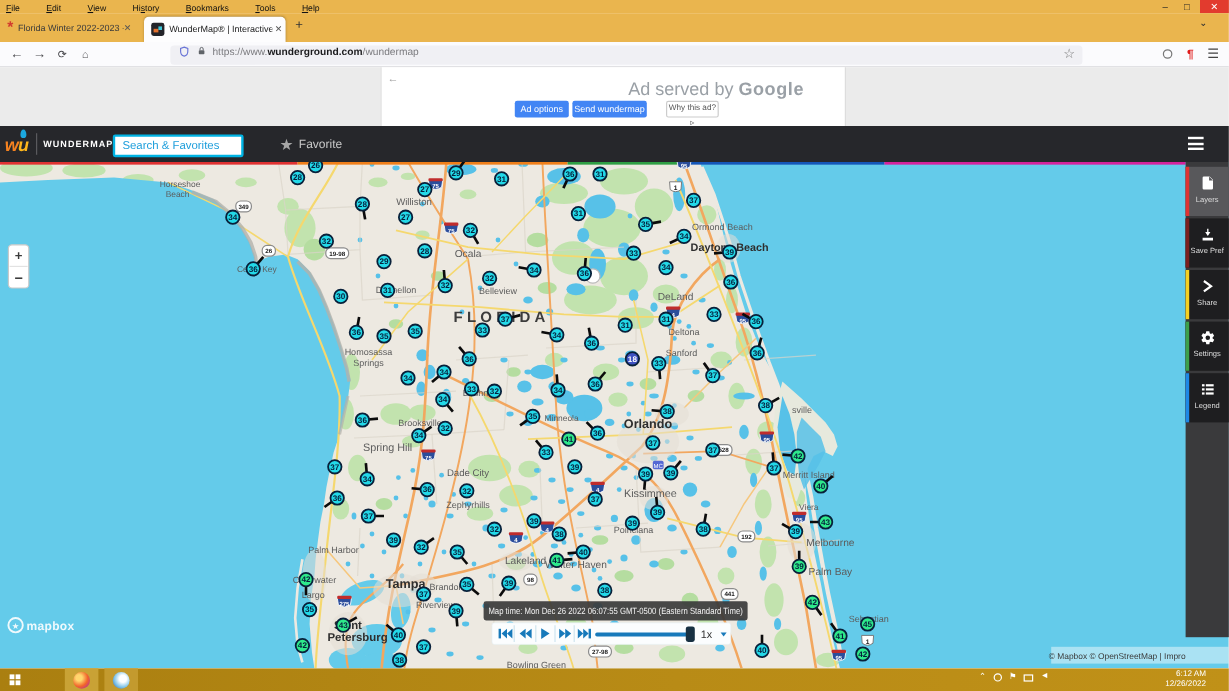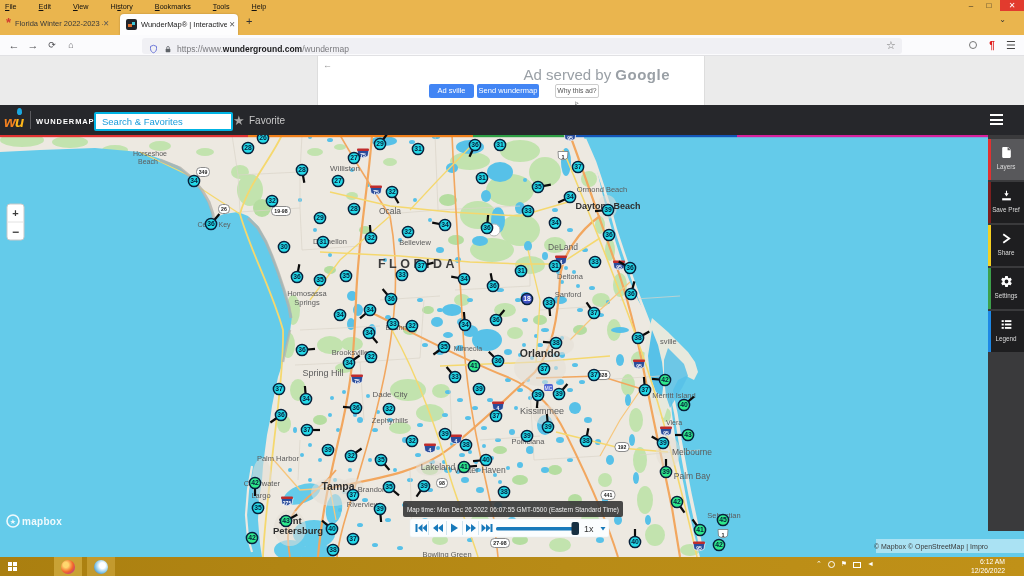--- a/index.html
+++ b/index.html
@@ -3,29 +3,29 @@
 *{margin:0;padding:0;box-sizing:border-box}
 body{width:1024px;height:576px;overflow:hidden;font-family:"Liberation Sans",sans-serif;position:relative;background:#fff}
 .titlebar{position:absolute;left:0;top:0;width:1024px;height:11px;background:#eab54e;font-size:7.5px;color:#111}
 .menus{position:absolute;left:5px;top:1.5px;display:flex;gap:22px;font-size:7.2px}
 .menus span u{text-decoration:underline}
 .winbtn{position:absolute;top:0;height:11px;line-height:11px;text-align:center;color:#222;font-size:8px}
 .tabbar{position:absolute;left:0;top:11px;width:1024px;height:24px;background:#eab54e}
 .tab1{position:absolute;left:6px;top:3px;width:112px;height:19px;font-size:7.5px;color:#3a3a3a;display:flex;align-items:center}
 .tab2{position:absolute;left:120px;top:3px;width:118px;height:21px;background:#fdfdfe;border-radius:4px 4px 0 0;font-size:7.5px;color:#222;display:flex;align-items:center;box-shadow:0 0 2px rgba(0,0,0,.25)}
 .navbar{position:absolute;left:0;top:35px;width:1024px;height:21px;background:#fbfbfd;border-bottom:1px solid #e1e1e4}
-.urlbar{position:absolute;left:142px;top:2.5px;width:760px;height:16px;background:#f0f0f4;border-radius:3px;font-size:8.5px;color:#7a7a7e;display:flex;align-items:flex-end}
+.urlbar{position:absolute;left:142px;top:2.5px;width:760px;height:16px;background:#f0f0f4;border-radius:3px;font-size:8.5px;color:#7a7a7e;display:flex;align-items:flex-start}
 .navic{position:absolute;top:0;height:21px;line-height:21px;color:#4a4a4e;font-size:11px;text-align:center}
 .adrow{position:absolute;left:0;top:56px;width:1024px;height:49px;background:#ebebeb}
 .adbox{position:absolute;left:317px;top:0;width:388px;height:49px;background:#fff;border-left:1px solid #ddd;border-right:1px solid #ddd}
 .adtxt{position:absolute;left:0;top:10px;width:352px;text-align:right;font-size:15px;color:#9aa0a6}
 .adbtn{position:absolute;top:28px;height:14px;font-size:7.5px;color:#fff;background:#4285f4;border-radius:2px;line-height:14px;text-align:center}
 .adbtn2{position:absolute;top:28px;height:14px;font-size:7.5px;color:#555;background:#fff;border:1px solid #ccc;border-radius:2px;line-height:12px;text-align:center}
 .wmhead{position:absolute;left:0;top:105px;width:1024px;height:30px;background:#26272b}
-.search{position:absolute;left:94px;top:7px;width:139px;height:19px;background:#fff;border:2px solid #00b3e3;border-radius:2px;font-size:9.5px;color:#1b9ddb;line-height:15px;padding-left:6px}
+.search{position:absolute;left:94px;top:7px;width:109px;height:19px;background:#fff;border:2px solid #00b3e3;border-radius:2px;font-size:9.5px;color:#1b9ddb;line-height:15px;padding-left:6px}
 .mapwrap{position:absolute;left:0;top:135px;width:1024px;height:422px;overflow:hidden}
 .sidebar{position:absolute;left:988px;top:135px;width:36px;height:396px;background:#3a3a3c}
 .sbtn{position:absolute;left:0;width:36px;height:41px;background:#1e1e20;color:#ddd;font-size:6.3px;text-align:center}
 .sbtn .ic{margin-top:7px;height:14px}
 .sbtn .lb{margin-top:3px}
 .strip{position:absolute;left:0;width:2.5px;height:41px}
 .taskbar{position:absolute;left:0;top:557px;width:1024px;height:19px;background:linear-gradient(90deg,#aa7f10,#b88b16 55%,#c09118)}
 .tray{position:absolute;right:150px;top:3px;display:flex;gap:6px;color:#fff;font-size:8px}
 .clock{position:absolute;right:19px;top:1px;color:#fff;font-size:6.8px;text-align:right;line-height:8.5px}
 </style></head><body>
@@ -81,21 +81,21 @@
  <div class="navic" style="left:885px;width:12px;color:#777">☆</div>
  <div class="navic" style="left:967px;width:12px"><span style="display:inline-block;width:8px;height:8px;border:1px solid #777;border-radius:50%;margin-top:6px"></span></div>
  <div class="navic" style="left:986px;width:12px;color:#e01b1b;font-weight:bold;font-size:10px">¶</div>
  <div class="navic" style="left:1005px;width:12px;color:#444">☰</div>
 </div>
 
 <div class="adrow">
  <div class="adbox">
   <div style="position:absolute;left:5px;top:4px;color:#999;font-size:9px">←</div>
   <div class="adtxt">Ad served by <b style="color:#9aa0a6;letter-spacing:0.5px">Google</b></div>
-  <div class="adbtn" style="left:111px;width:45px">Ad sville</div>
+  <div class="adbtn" style="left:111px;width:45px">Ad options</div>
   <div class="adbtn" style="left:159px;width:62px">Send wundermap</div>
   <div class="adbtn2" style="left:237px;width:44px;font-size:6.8px">Why this ad? ▹</div>
  </div>
 </div>
 
 <div class="wmhead">
  <div style="position:absolute;left:4px;top:6px;width:24px;height:20px">
    <span style="position:absolute;left:0;top:2px;font-size:15px;font-weight:900;color:#f58220;font-style:italic">w</span>
    <span style="position:absolute;left:11px;top:2px;font-size:15px;font-weight:900;color:#ffb71b;font-style:italic">u</span>
    <span style="position:absolute;left:13px;top:-3px;width:5px;height:7px;background:#1ba8e0;border-radius:50% 50% 50% 50%/60% 60% 40% 40%"></span>

